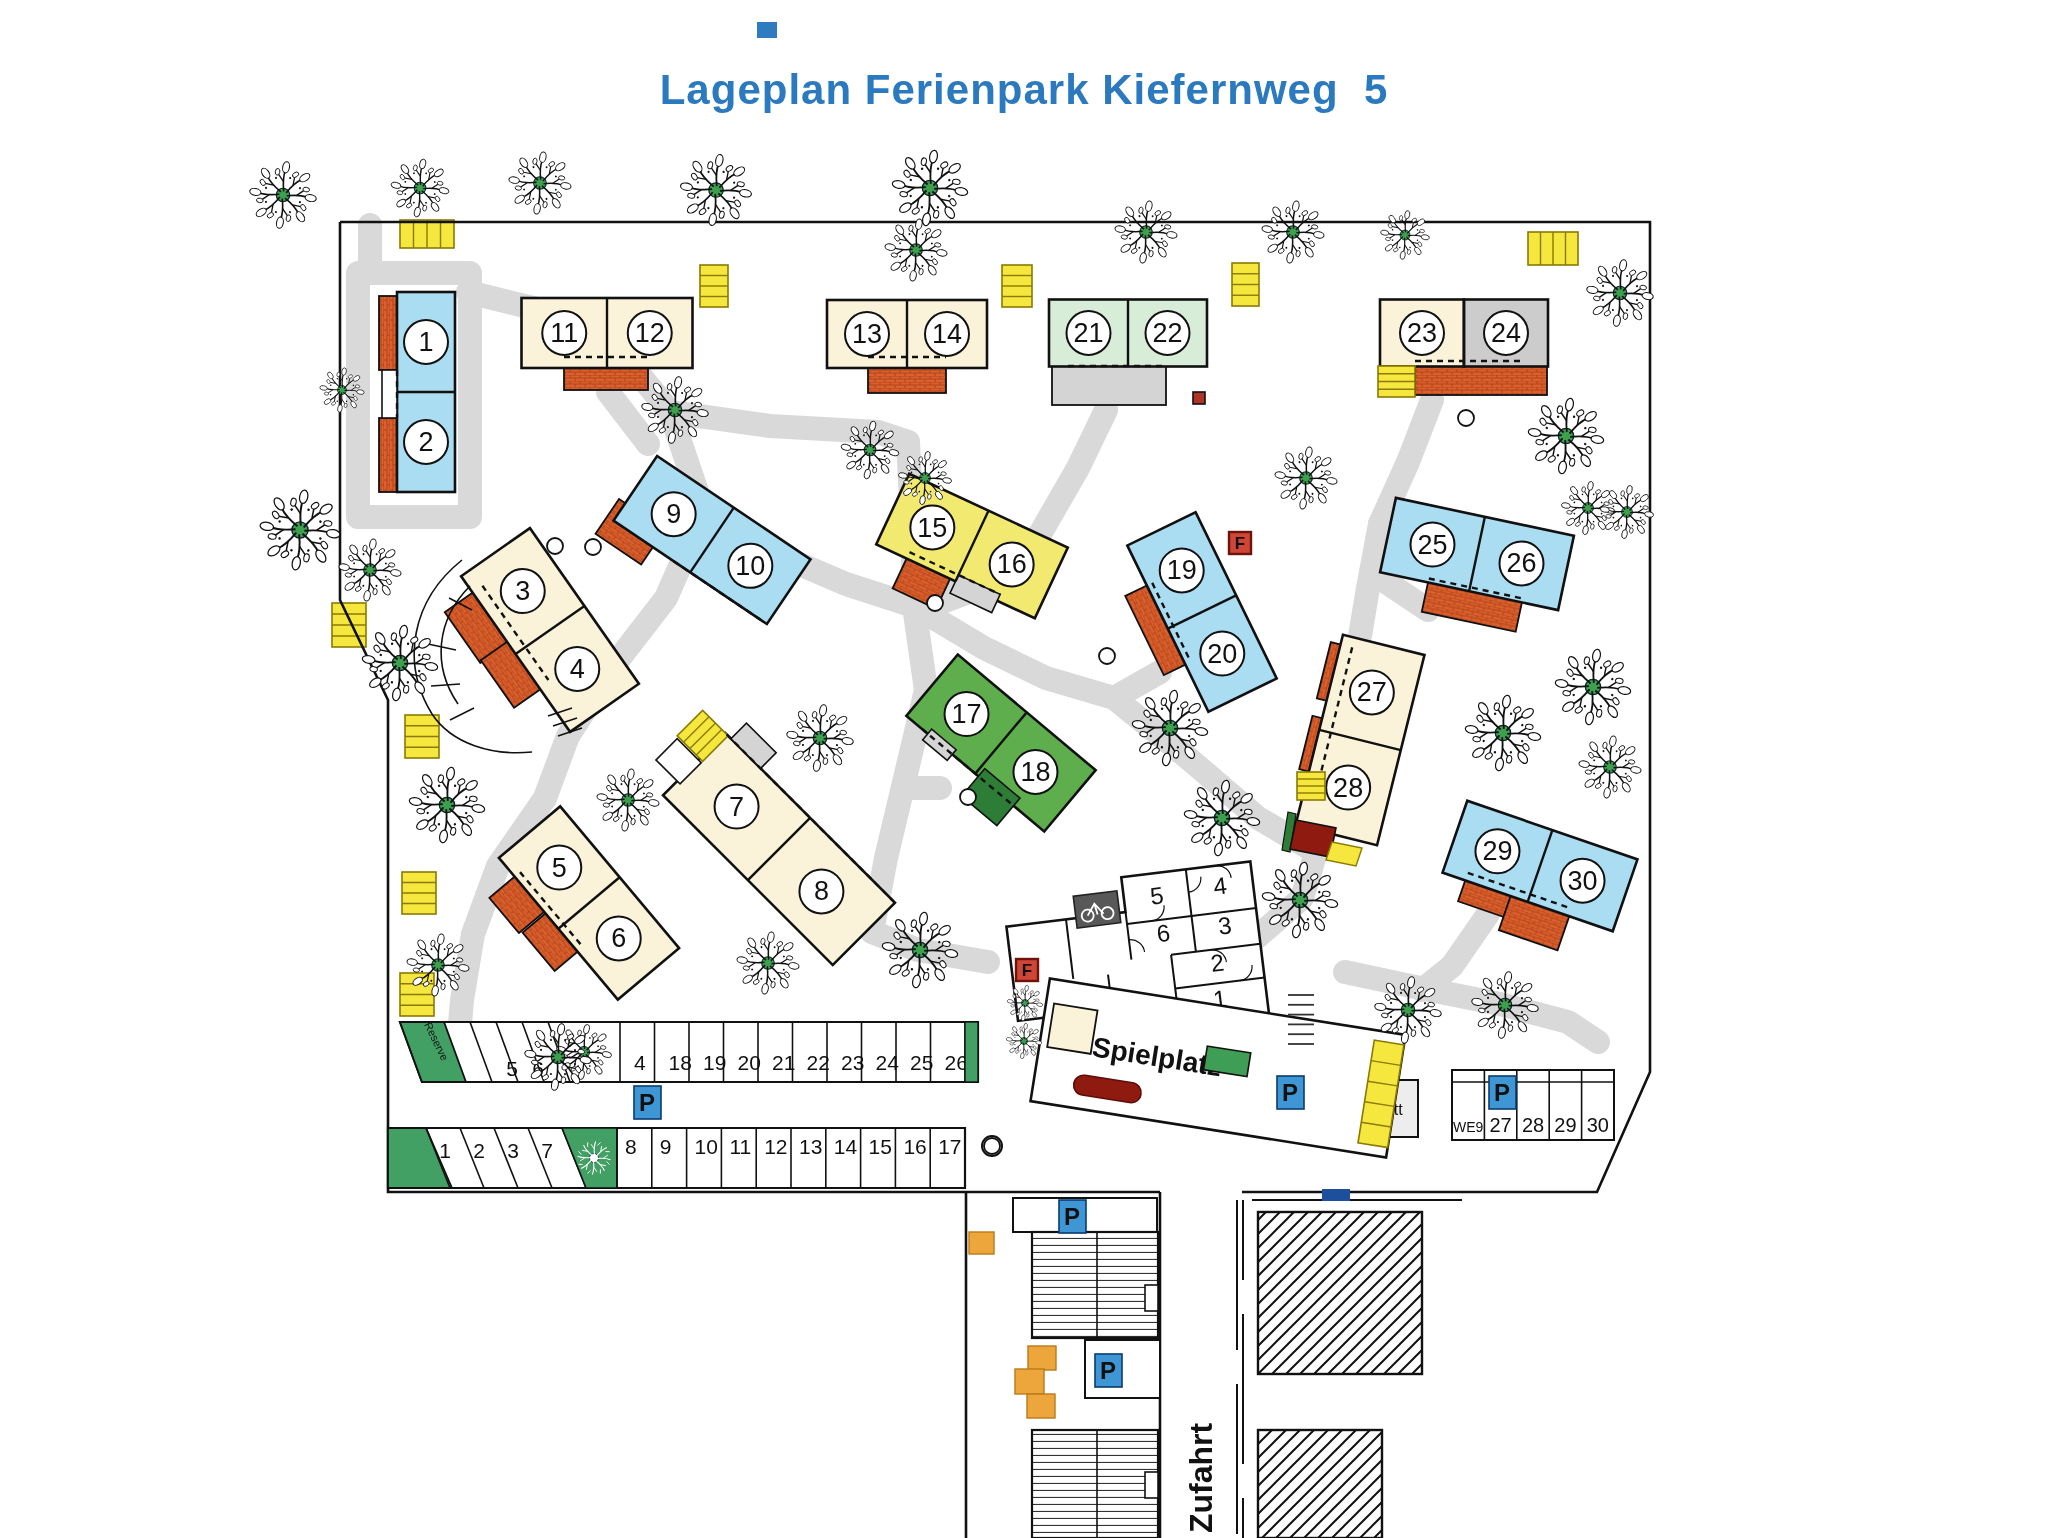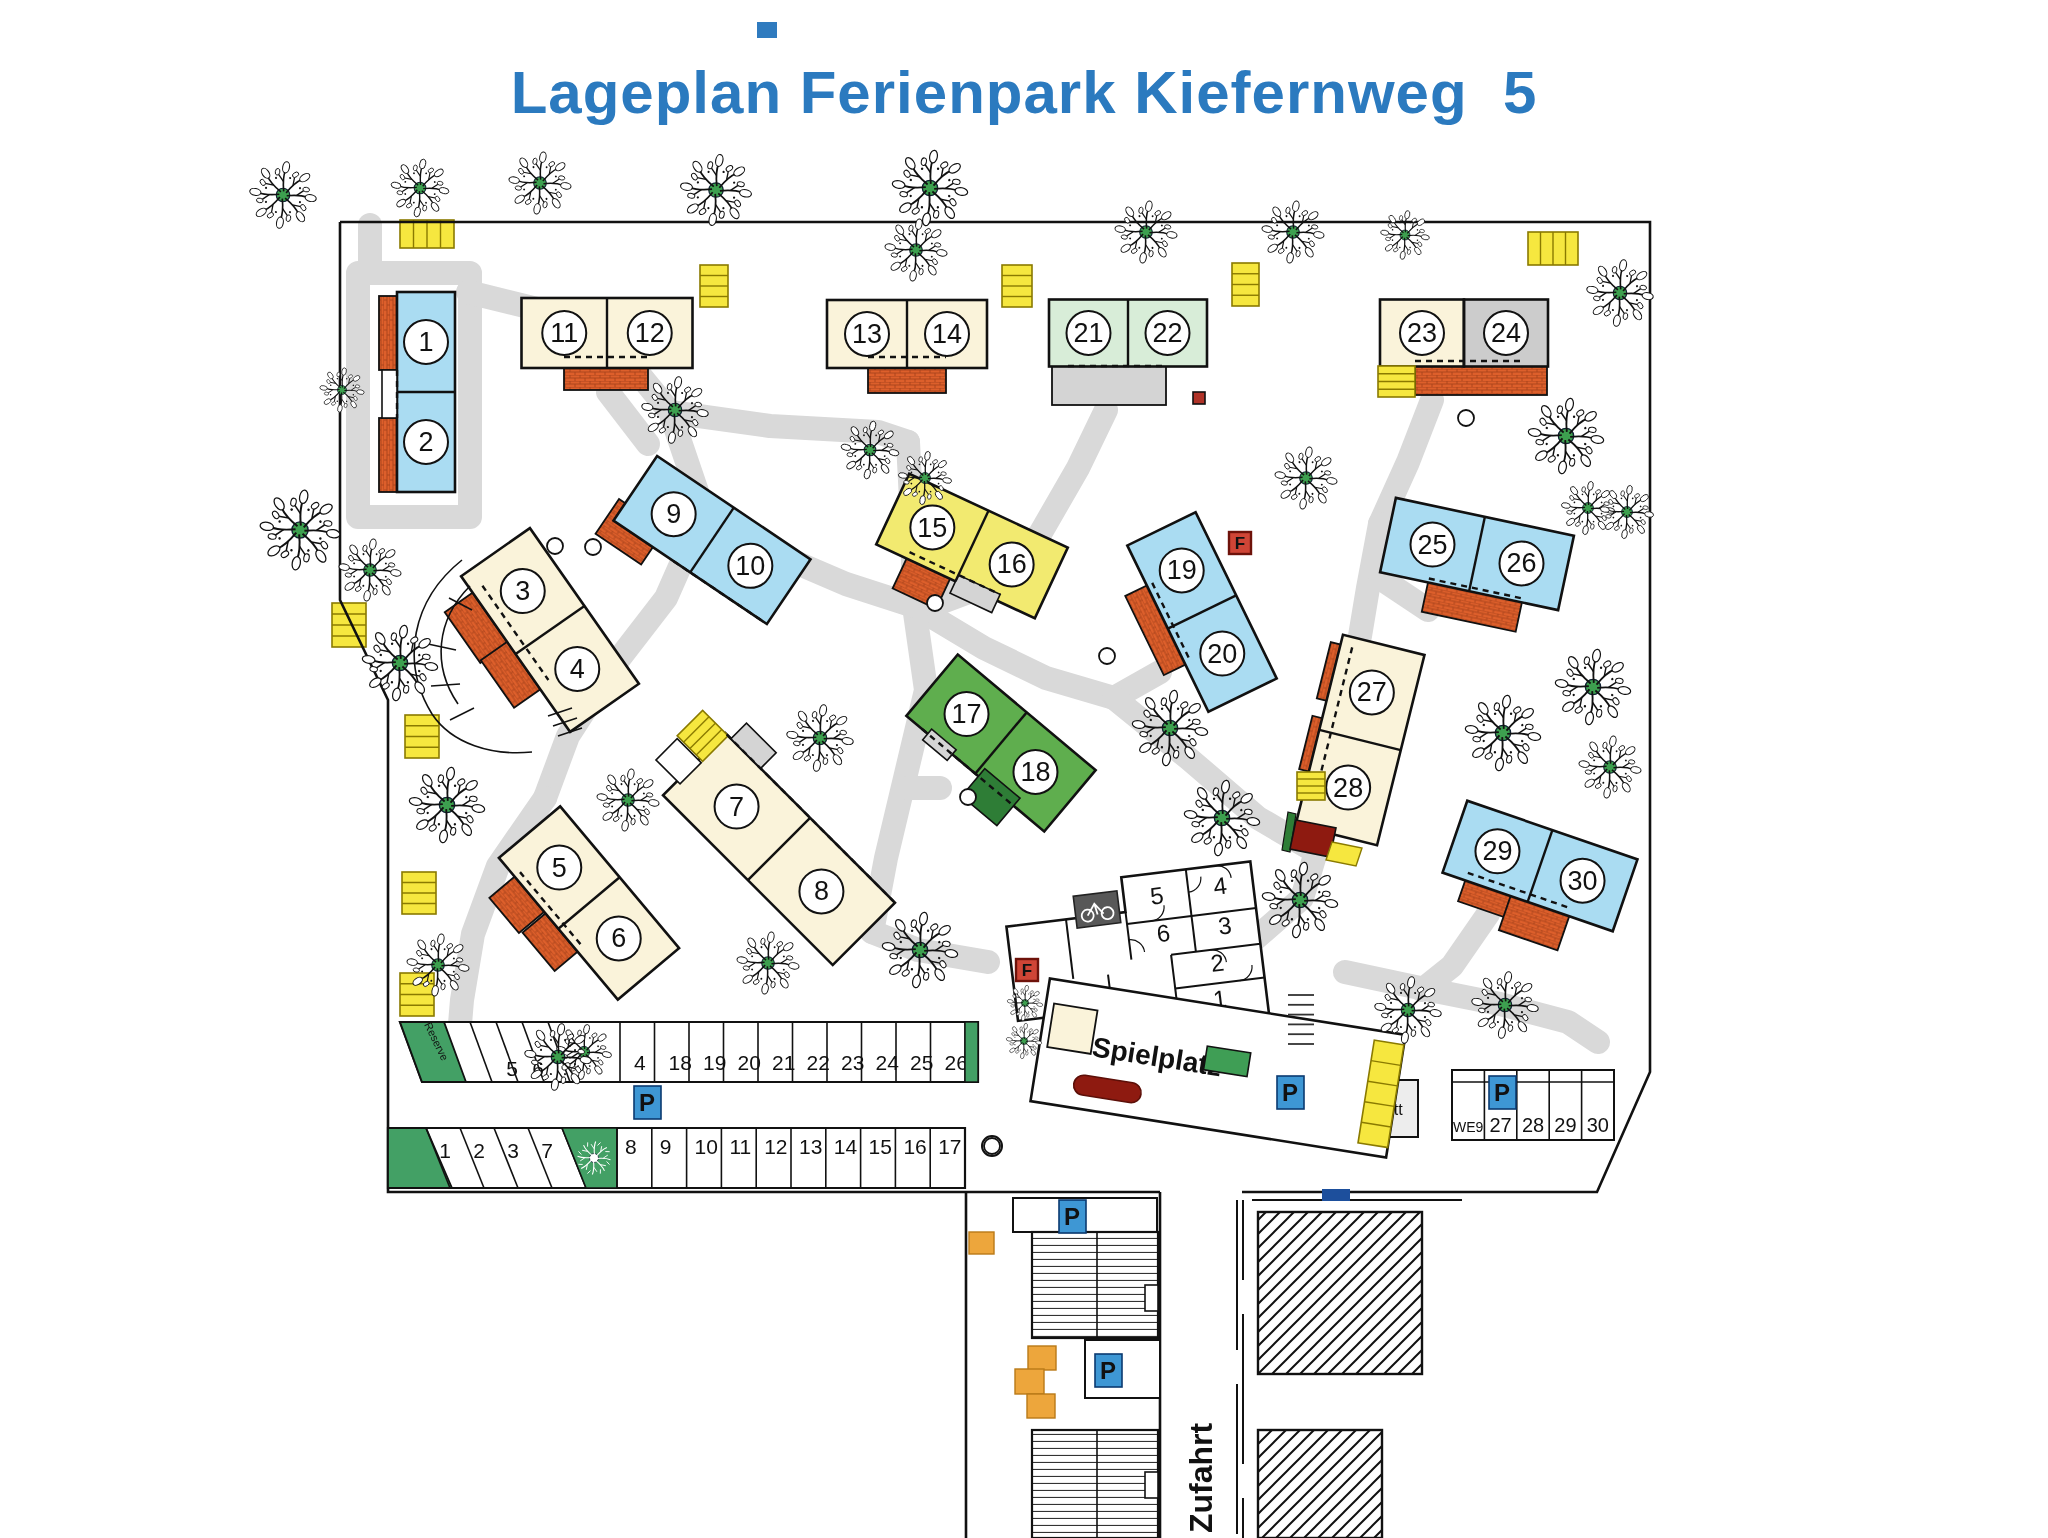--- a/index.html
+++ b/index.html
@@ -1,19 +1,19 @@
 <!DOCTYPE html>
 <html><head>
 <meta charset="utf-8">
 <style>
   html,body{margin:0;padding:0;background:#f4f4f2;}
   .stage{position:relative;width:2048px;height:1538px;background:#ffffff;overflow:hidden;
          font-family:"Liberation Sans",sans-serif;}
-  .stage h1{position:absolute;top:58px;left:0;right:0;margin:0;text-align:center;
-            font-size:60px;font-weight:bold;letter-spacing:1px;color:#2b7abf;white-space:pre;}
+  .stage h1{position:absolute;top:58px;left:0;right:0;margin:8px;text-align:center;
+            font-size:42px;font-weight:bold;letter-spacing:1px;color:#2b7abf;white-space:pre;}
   svg{position:absolute;left:0;top:0;}
   svg text{font-family:"Liberation Sans",sans-serif;fill:#111;}
 </style>
 </head>
 <body>
 
 <div class="stage">
   <h1>Lageplan Ferienpark Kiefernweg  5</h1>
   <svg id="plan" width="2048" height="1538" viewBox="0 0 2048 1538">
       <defs>

